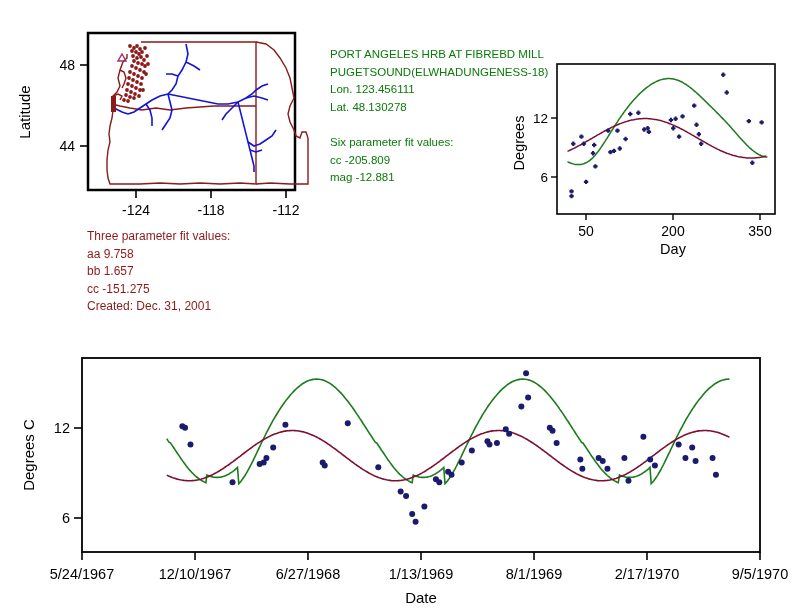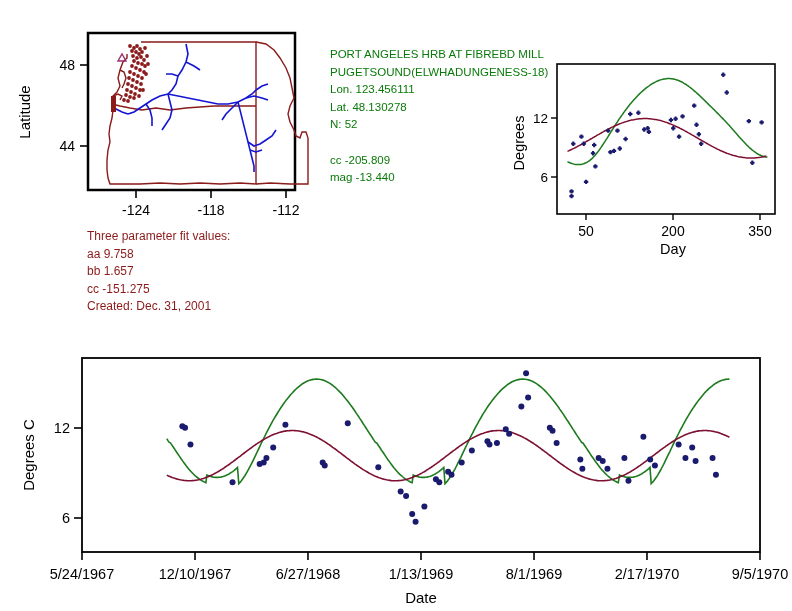--- a/index.html
+++ b/index.html
@@ -139,24 +139,24 @@
 
     <polygon points="118,61 126,61 122,54" fill="none" stroke="#9b3070" stroke-width="1.4"></polygon>
   </svg>
 </div>
 
 <div class="abs" id="info-text">
   <div class="info-line">PORT ANGELES HRB AT FIBREBD MILL</div>
   <div class="info-line">PUGETSOUND(ELWHADUNGENESS-18)</div>
   <div class="info-line">Lon. 123.456111</div>
   <div class="info-line">Lat. 48.130278</div>
-  <div class="info-line">N: 52</div>
   <div class="info-line" style="height:17.6px;">&nbsp;</div>
+  <div class="info-line">Six parameter fit values:</div>
   <div class="info-line">cc -205.809</div>
-  <div class="info-line">mag -13.440</div>
+  <div class="info-line">mag -12.881</div>
 </div>
 
 <div class="abs" id="fit3-text">
   <div class="fit3-line">Three parameter fit values:</div>
   <div class="fit3-line">aa 9.758</div>
   <div class="fit3-line">bb 1.657</div>
   <div class="fit3-line">cc -151.275</div>
   <div class="fit3-line">Created:   Dec. 31, 2001</div>
 </div>
 

